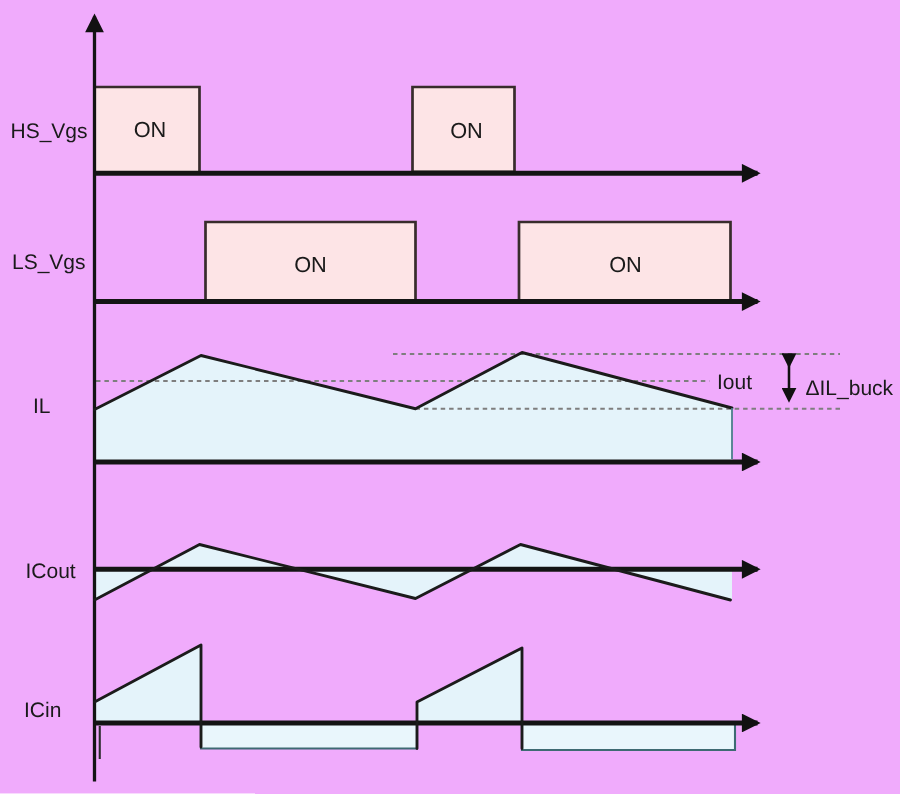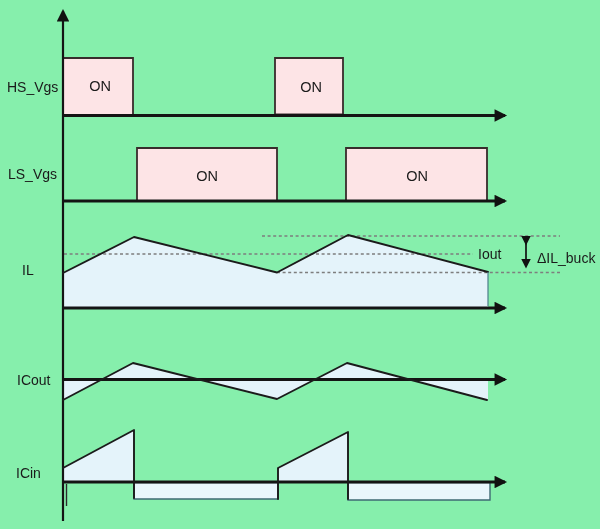--- a/index.html
+++ b/index.html
@@ -1,16 +1,16 @@
 <!DOCTYPE html>
 <html><head>
 <meta charset="utf-8">
 <style>
   html,body{margin:0;padding:0;background:#ffffff;}
-  .stage{position:relative;width:600px;height:529px;background:#86efac;overflow:hidden;}
+  .stage{position:relative;width:600px;height:529px;background:#f0abfc;overflow:hidden;}
   svg{display:block;}
   .vaxis{stroke:#141414;stroke-width:2.2;fill:none;}
   .taxis{stroke:#141414;stroke-width:3.2;fill:none;}
   .stub{stroke:#2a2a2a;stroke-width:1.4;fill:none;}
   .wave{stroke:#1b1b1b;stroke-width:1.9;fill:none;stroke-linejoin:round;stroke-linecap:round;}
   .bluefill{fill:#e4f3fa;stroke:none;}
   .negrect{fill:#e9f6fc;stroke:#3e6a73;stroke-width:1.4;}
   .tealedge{stroke:#4b7e8a;stroke-width:1.2;fill:none;}
   .pulse{fill:#fde4e6;stroke:#382c2c;stroke-width:1.8;}
   .dash{stroke:#7e7e7e;stroke-width:1.3;stroke-dasharray:3,2.6;fill:none;}

